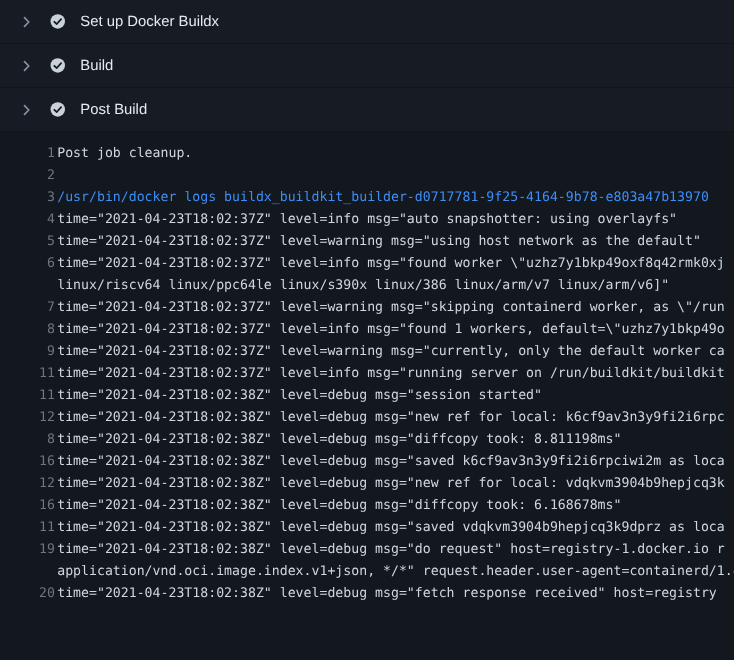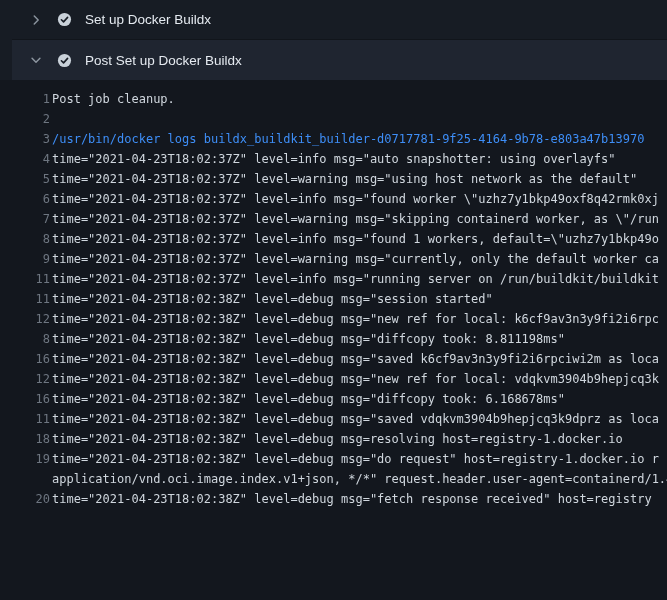--- a/index.html
+++ b/index.html
@@ -6,21 +6,20 @@
   html,body { width:667px; height:600px; overflow:hidden; }
   body {
     background: var(--bg-log, #13171e);
     font-family: "Liberation Sans", sans-serif;
   }
   .steps { background: var(--bg-header, #171c24); }
   .step {
     height:40px; display:flex; align-items:center;
     padding:0 16px; gap:13px; cursor:pointer;
     border-bottom:1px solid rgba(0,0,0,0.25);
-    margin-left:12px;
   }
   .step.expanded { background: var(--bg-active, #1f2530); border-bottom:none; }
   .chev { display:flex; width:16px; justify-content:center; }
   .chev svg { display:block; }
   .step.expanded .chev svg { transform: rotate(90deg); }
   .check { color: var(--check, #c9d1d9); display:flex; }
   .step-label { color: var(--header-text, #e5eaf0); font-size:13.5px; }
   .log {
     padding-top:9px;
     font-family:"DejaVu Sans Mono","Liberation Mono",monospace;
@@ -52,33 +51,47 @@
       </svg>
     </span>
     <span class="check">
       <svg width="15" height="15" viewBox="0 0 16 16">
         <circle cx="8" cy="8" r="7" fill="currentColor"></circle>
         <path d="M4.7 8.3 L7 10.5 L11.3 5.7" fill="none" stroke="#171c24" stroke-width="1.7" stroke-linecap="round" stroke-linejoin="round"></path>
       </svg>
     </span>
     <span class="step-label">Set up Docker Buildx</span>
   </div>
-      <div class="step expanded">
+      <div class="step">
     <span class="chev">
       <svg width="14" height="14" viewBox="0 0 16 16">
         <path d="M6 3.5 L10.5 8 L6 12.5" fill="none" stroke="#8b949e" stroke-width="1.7" stroke-linecap="round" stroke-linejoin="round"></path>
       </svg>
     </span>
     <span class="check">
       <svg width="15" height="15" viewBox="0 0 16 16">
         <circle cx="8" cy="8" r="7" fill="currentColor"></circle>
         <path d="M4.7 8.3 L7 10.5 L11.3 5.7" fill="none" stroke="#171c24" stroke-width="1.7" stroke-linecap="round" stroke-linejoin="round"></path>
       </svg>
     </span>
-    <span class="step-label">Post Set up Docker Buildx</span>
+    <span class="step-label">Build</span>
+  </div>
+      <div class="step">
+    <span class="chev">
+      <svg width="14" height="14" viewBox="0 0 16 16">
+        <path d="M6 3.5 L10.5 8 L6 12.5" fill="none" stroke="#8b949e" stroke-width="1.7" stroke-linecap="round" stroke-linejoin="round"></path>
+      </svg>
+    </span>
+    <span class="check">
+      <svg width="15" height="15" viewBox="0 0 16 16">
+        <circle cx="8" cy="8" r="7" fill="currentColor"></circle>
+        <path d="M4.7 8.3 L7 10.5 L11.3 5.7" fill="none" stroke="#171c24" stroke-width="1.7" stroke-linecap="round" stroke-linejoin="round"></path>
+      </svg>
+    </span>
+    <span class="step-label">Post Build</span>
   </div>
     </div>
   <div class="log">
       <div class="lrow">
     <a class="ln">1</a>
     <span class="txt">Post job cleanup.</span>
   </div>
       <div class="lrow group">
     <a class="ln">2</a>
   </div>
@@ -90,20 +103,24 @@
     <a class="ln">4</a>
     <span class="txt">time="2021-04-23T18:02:37Z" level=info msg="auto snapshotter: using overlayfs"</span>
   </div>
       <div class="lrow">
     <a class="ln">5</a>
     <span class="txt">time="2021-04-23T18:02:37Z" level=warning msg="using host network as the default"</span>
   </div>
       <div class="lrow">
     <a class="ln">6</a>
     <span class="txt">time="2021-04-23T18:02:37Z" level=info msg="found worker \"uzhz7y1bkp49oxf8q42rmk0xj</span>
+  </div>
+      <div class="lrow">
+    <a class="ln"></a>
+    <span class="txt">linux/riscv64 linux/ppc64le linux/s390x linux/386 linux/arm/v7 linux/arm/v6]"</span>
   </div>
       <div class="lrow">
     <a class="ln">7</a>
     <span class="txt">time="2021-04-23T18:02:37Z" level=warning msg="skipping containerd worker, as \"/run</span>
   </div>
       <div class="lrow">
     <a class="ln">8</a>
     <span class="txt">time="2021-04-23T18:02:37Z" level=info msg="found 1 workers, default=\"uzhz7y1bkp49o</span>
   </div>
       <div class="lrow">
@@ -136,24 +153,20 @@
   </div>
       <div class="lrow">
     <a class="ln">16</a>
     <span class="txt">time="2021-04-23T18:02:38Z" level=debug msg="diffcopy took: 6.168678ms"</span>
   </div>
       <div class="lrow">
     <a class="ln">11</a>
     <span class="txt">time="2021-04-23T18:02:38Z" level=debug msg="saved vdqkvm3904b9hepjcq3k9dprz as loca</span>
   </div>
       <div class="lrow">
-    <a class="ln">18</a>
-    <span class="txt">time="2021-04-23T18:02:38Z" level=debug msg=resolving host=registry-1.docker.io</span>
-  </div>
-      <div class="lrow">
     <a class="ln">19</a>
     <span class="txt">time="2021-04-23T18:02:38Z" level=debug msg="do request" host=registry-1.docker.io r</span>
   </div>
       <div class="lrow">
     <a class="ln"></a>
     <span class="txt">application/vnd.oci.image.index.v1+json, */*" request.header.user-agent=containerd/1.4</span>
   </div>
       <div class="lrow">
     <a class="ln">20</a>
     <span class="txt">time="2021-04-23T18:02:38Z" level=debug msg="fetch response received" host=registry</span>

